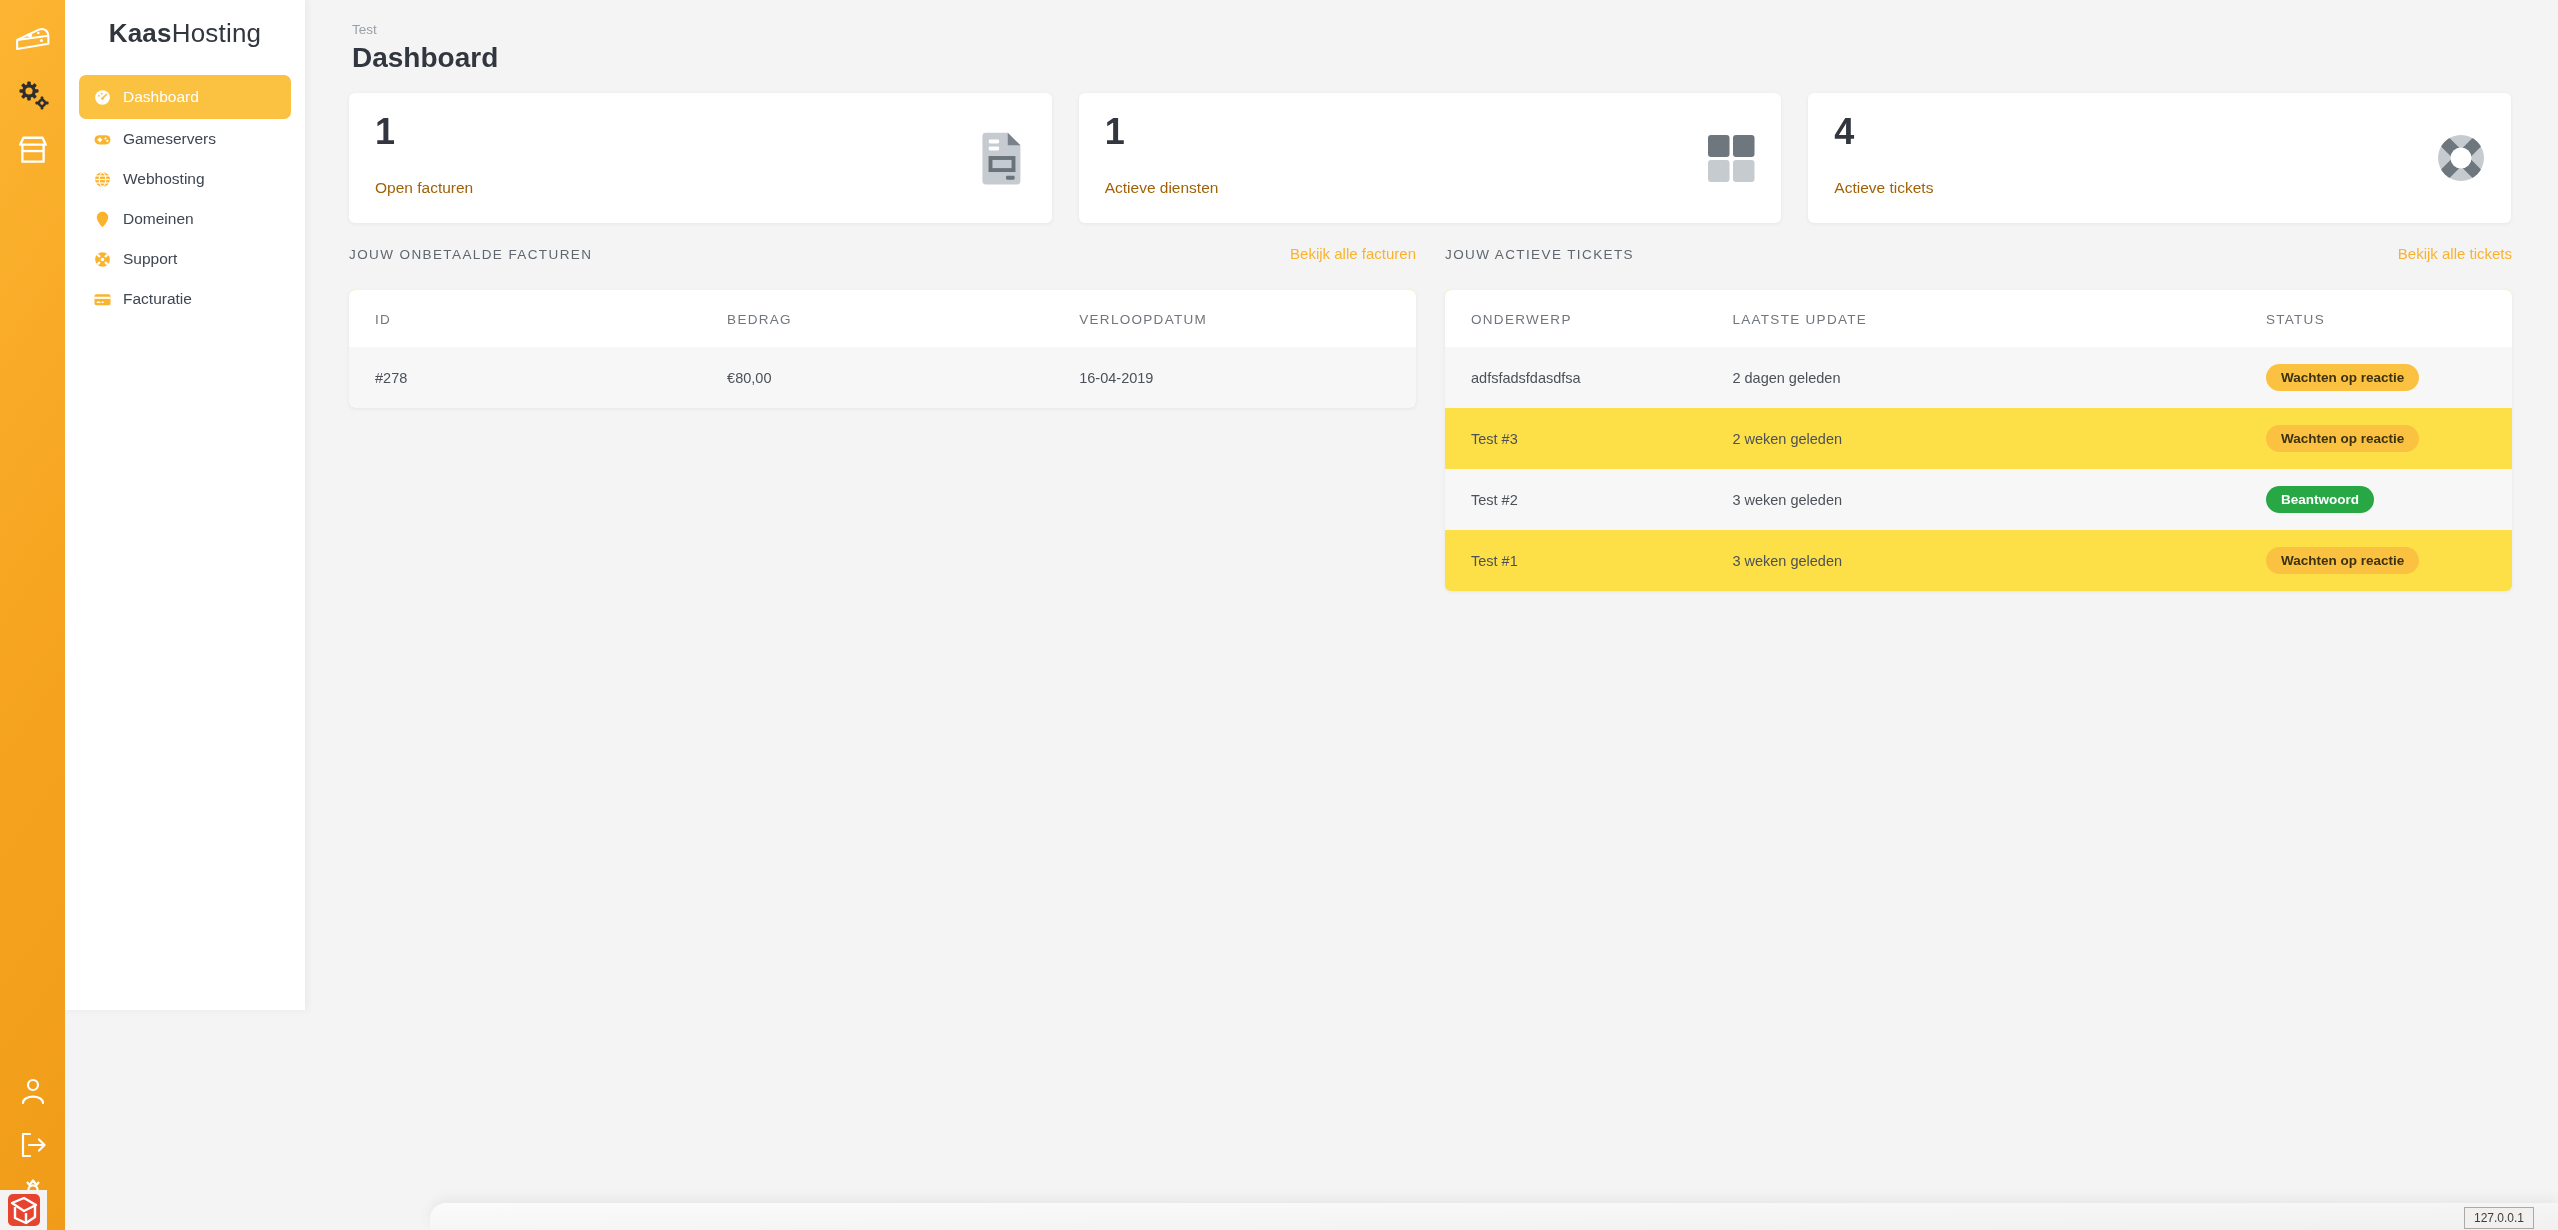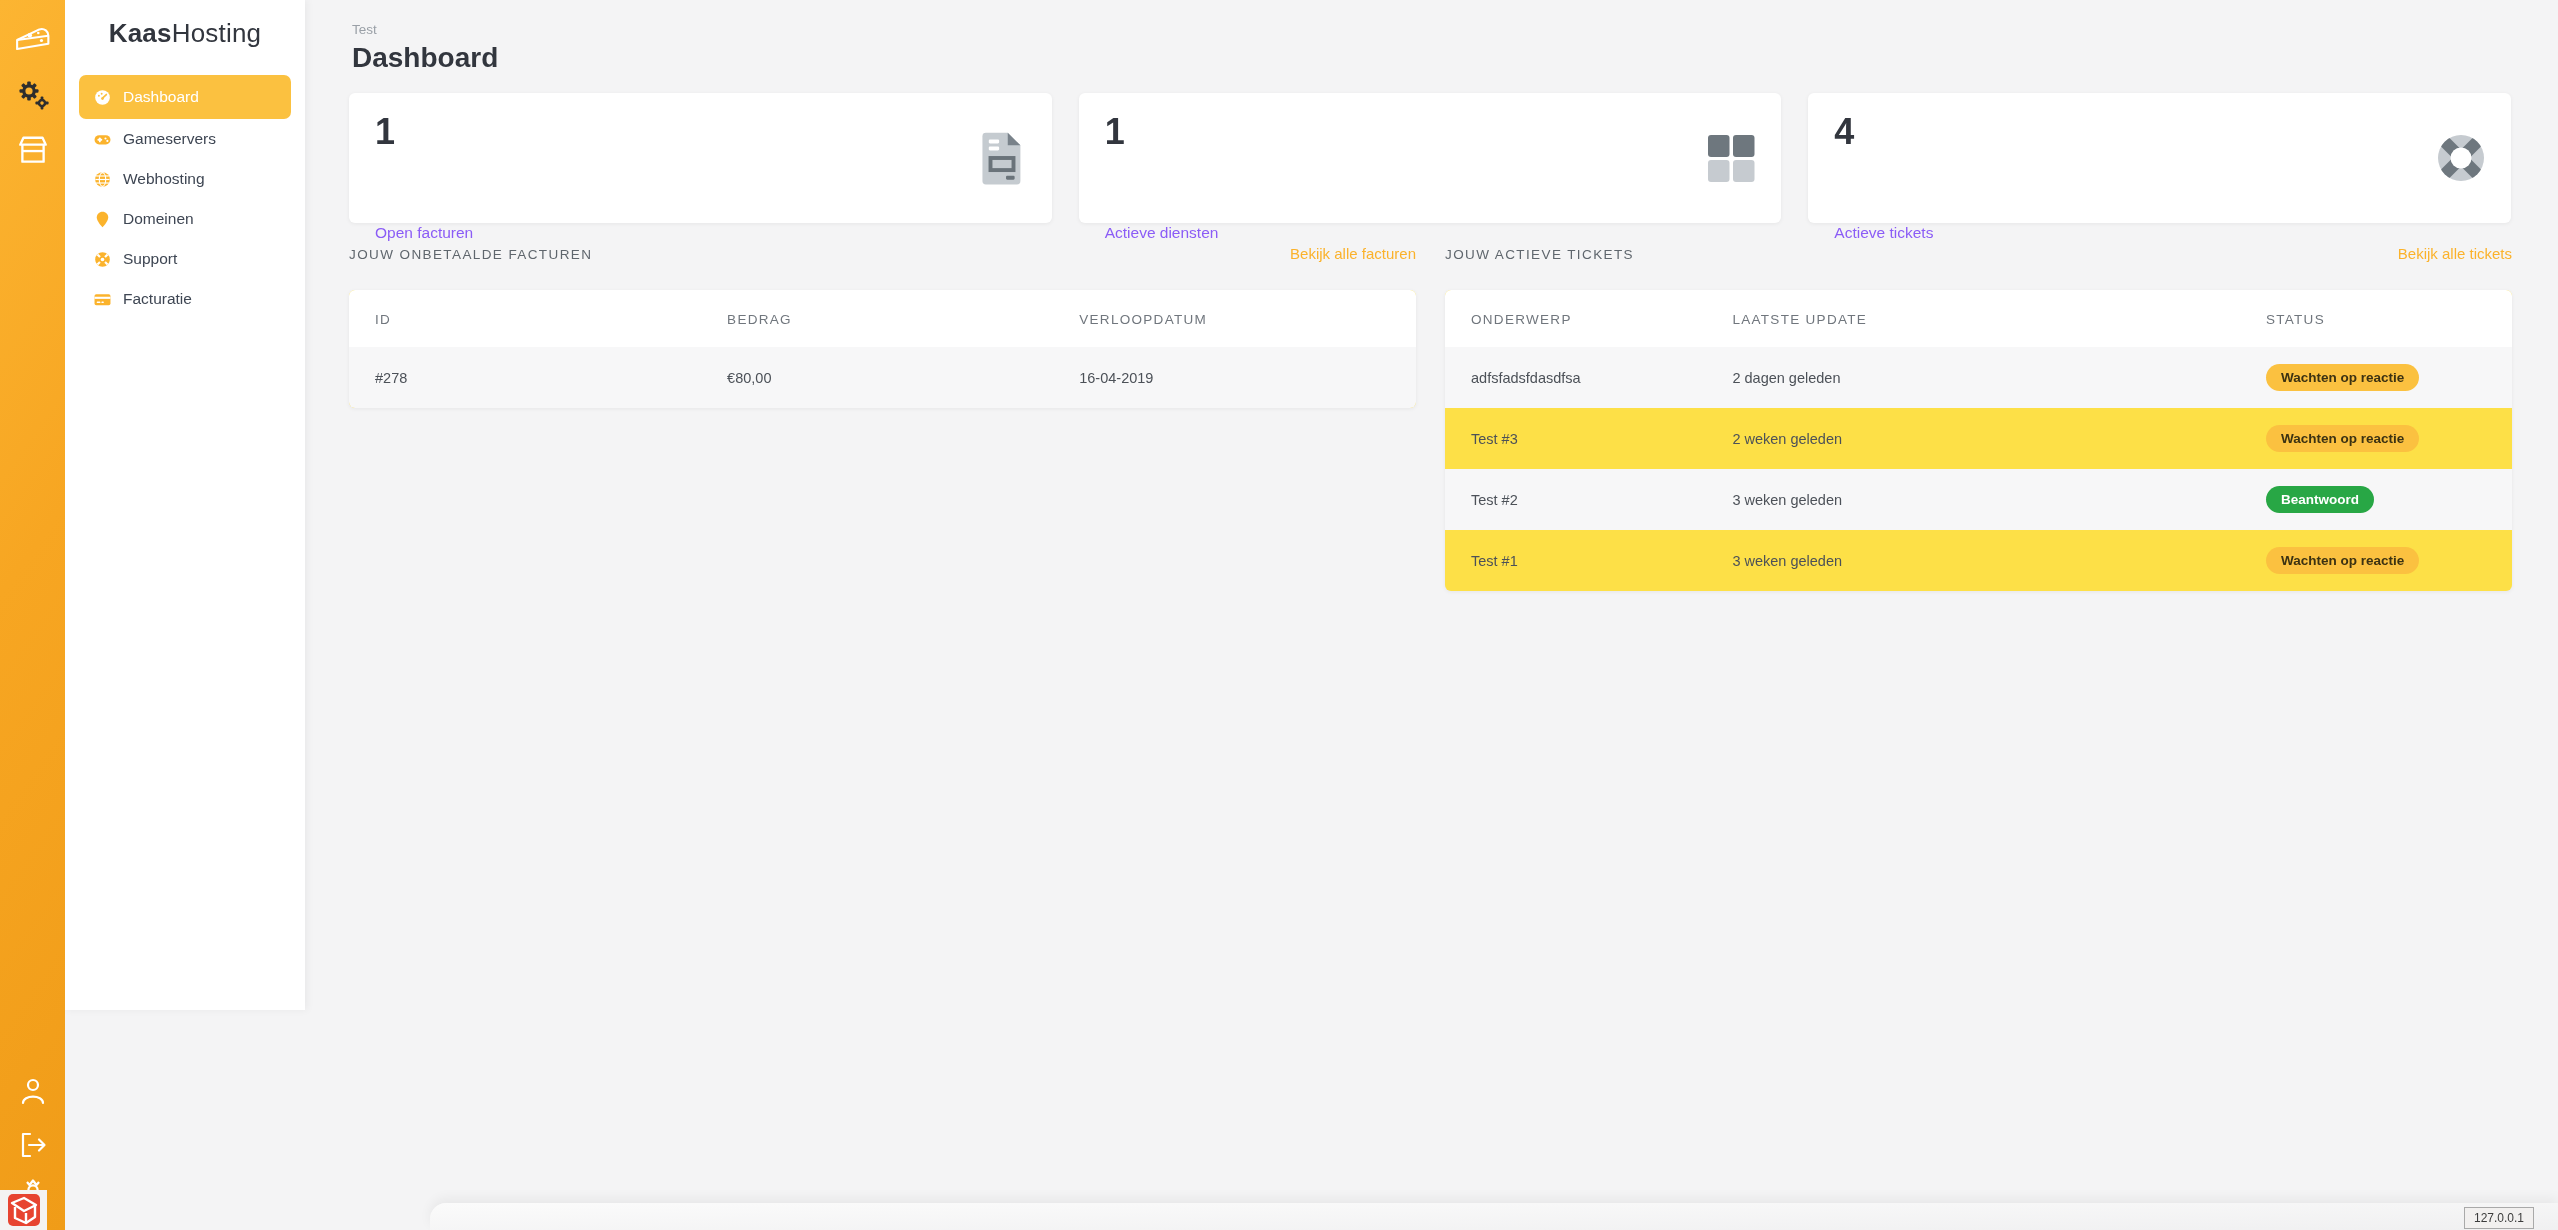--- a/index.html
+++ b/index.html
@@ -29,21 +29,21 @@
   
   .content { position:absolute; left:305px; top:0; right:0; bottom:0; }
   .breadcrumb { position:absolute; left:47px; top:22px; font-size:13.5px; color:#9aa0a7; }
   .page-title { position:absolute; left:47px; top:42px; font-size:28px; font-weight:700; color:#32363e; }
 
   
   .cards { position:absolute; left:44px; top:93px; right:47px; display:flex; gap:27px; }
   .card { flex:1; height:130px; background:#ffffff; border-radius:6px; position:relative;
           box-shadow:0 1px 4px rgba(0,0,0,0.06); }
   .card-num { position:absolute; left:26px; top:18px; font-size:36px; font-weight:700; color:#32363e; }
-  .card-label { position:absolute; left:26px; top:86px; font-size:15.5px; color:#8b5cf6;margin-top:45px; }
+  .card-label { position:absolute; left:26px; top:86px; font-size:15.5px; color:#a16207; }
   .card-icon { position:absolute; right:26px; top:50%; transform:translateY(-50%); width:48px; height:58px;
                display:flex; align-items:center; justify-content:center; }
 
   
   .col { position:absolute; top:245px; }
   .col-left  { left:44px;  width:1067px; }
   .col-right { left:1140px; width:1067px; }
   .sec-head { display:flex; justify-content:space-between; align-items:baseline; height:26px; }
   .sec-title { font-size:13.5px; letter-spacing:1.4px; color:#5f666d; font-weight:500; }
   .sec-link { font-size:15px; color:#fbb22b; font-weight:500; text-decoration:none; cursor:pointer; }

